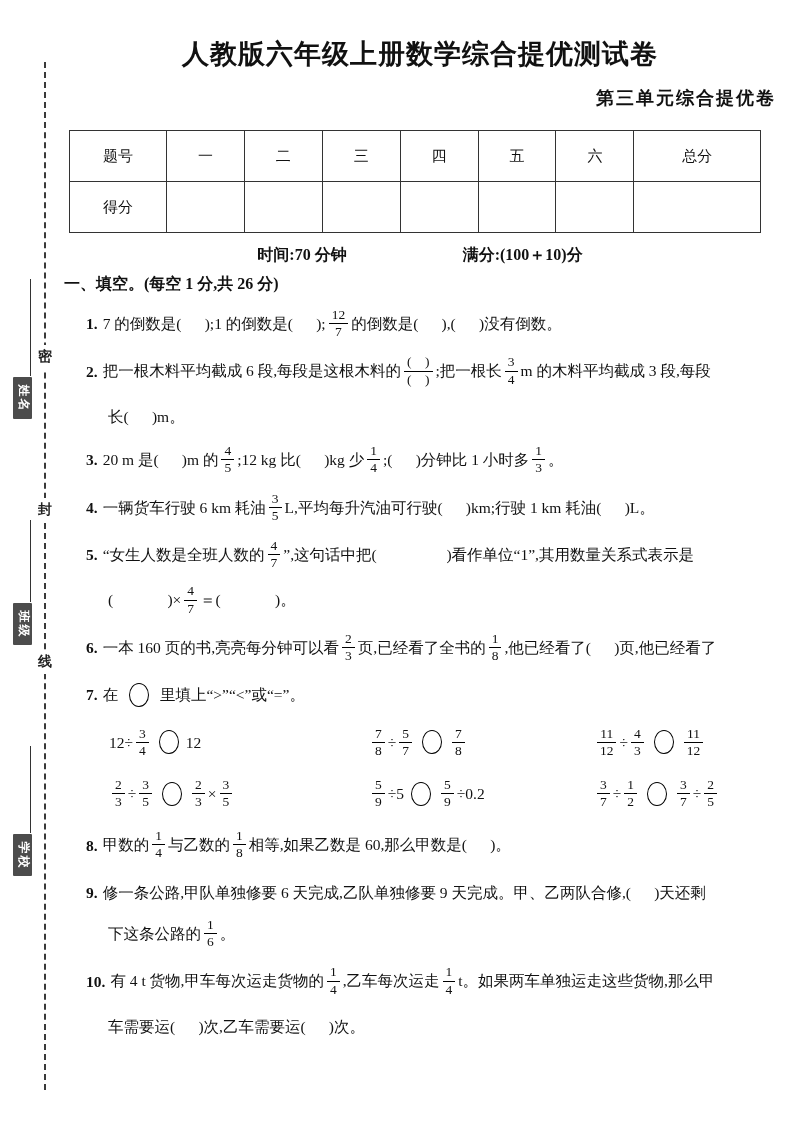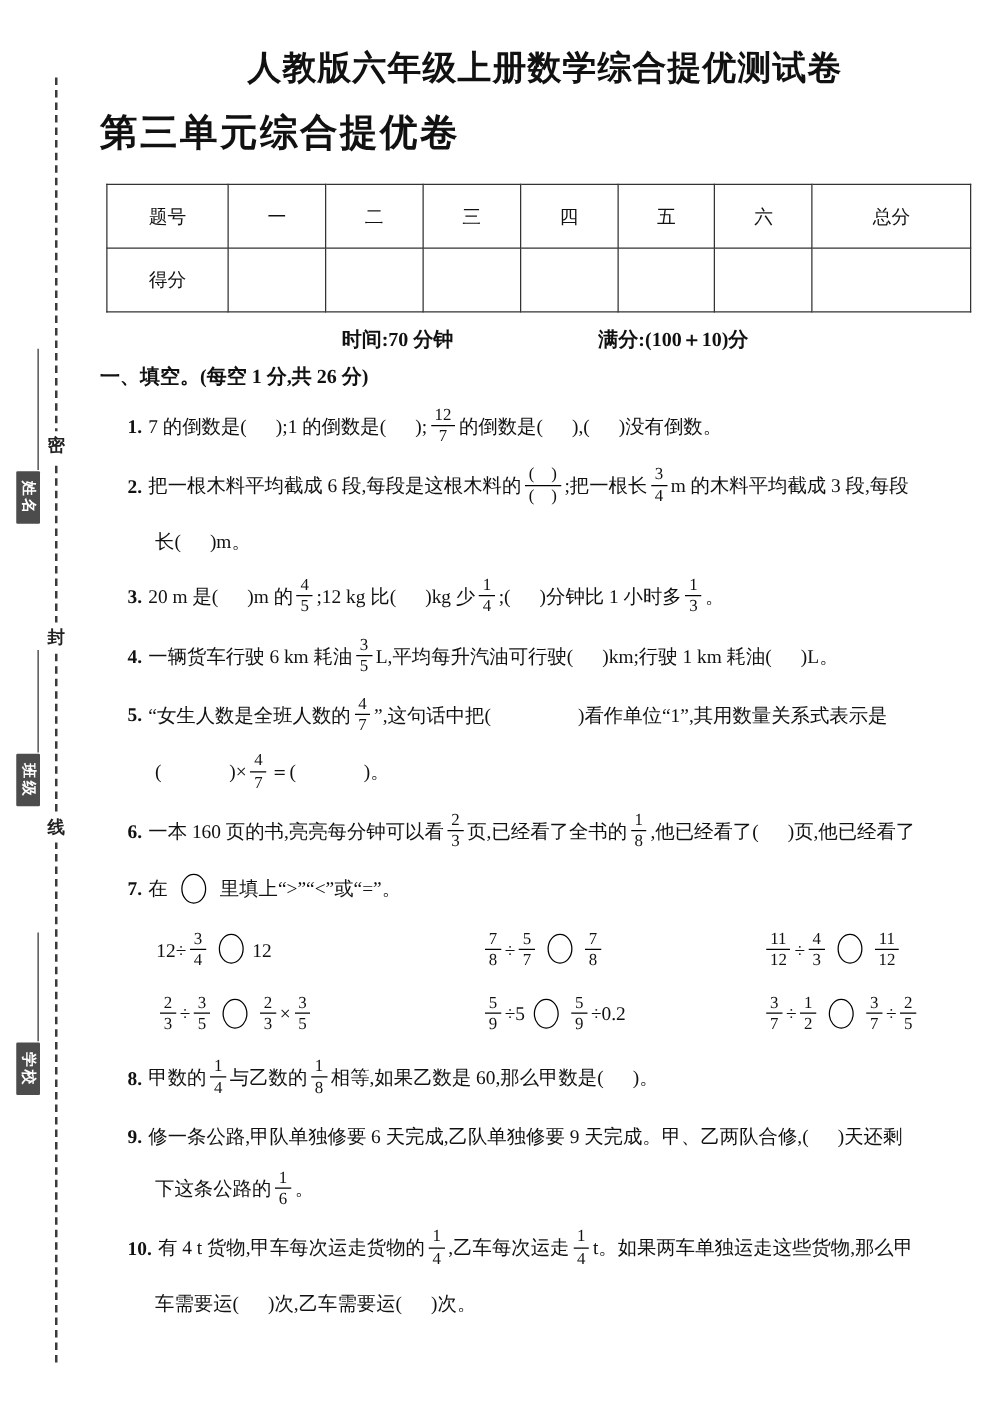--- a/index.html
+++ b/index.html
@@ -14,24 +14,24 @@
     border-left:2px dashed #3a3a3a;}
   .seal-char{position:absolute;left:36px;width:18px;text-align:center;
     background:#fff;padding:3px 0;font-weight:bold;font-size:14px;color:#222;}
   .write-line{position:absolute;left:30px;width:0;border-left:1.5px solid #333;}
   .label-box{position:absolute;left:13px;width:19px;height:42px;background:#4c4c4c;
     display:flex;align-items:center;justify-content:center;border-radius:1px;}
   .label-box span{display:inline-block;transform:rotate(90deg);white-space:nowrap;
     color:#fff;font-size:12px;font-weight:bold;letter-spacing:2px;
     font-family:"Liberation Sans","DejaVu Sans",sans-serif;}
   
-  .content{position:absolute;left:80px;top:0;width:712px;}
+  .content{position:absolute;left:64px;top:0;width:712px;}
   .title{margin-top:36px;text-align:center;font-size:27px;font-weight:bold;
     letter-spacing:1px;font-family:"Liberation Sans","DejaVu Sans",sans-serif;}
-  .subtitle{margin-top:14px;text-align:left;font-size:30px;font-weight:bold;
+  .subtitle{margin-top:14px;text-align:right;font-size:18px;font-weight:bold;
     letter-spacing:2px;font-family:"Liberation Sans","DejaVu Sans",sans-serif;}
   table.score{border-collapse:collapse;margin-top:20px;margin-left:5px;width:692px;
     font-size:15px;}
   table.score td{border:1px solid #333;height:26px;text-align:center;padding:12px 4px;}
   table.score{border:1.5px solid #333;}
   td.score-head{width:88px;}
   .exam-info{margin-top:12px;display:flex;justify-content:center;gap:116px;
     font-weight:bold;font-size:16px;}
   .section-heading{margin-top:8px;font-weight:bold;font-size:16px;}
   

